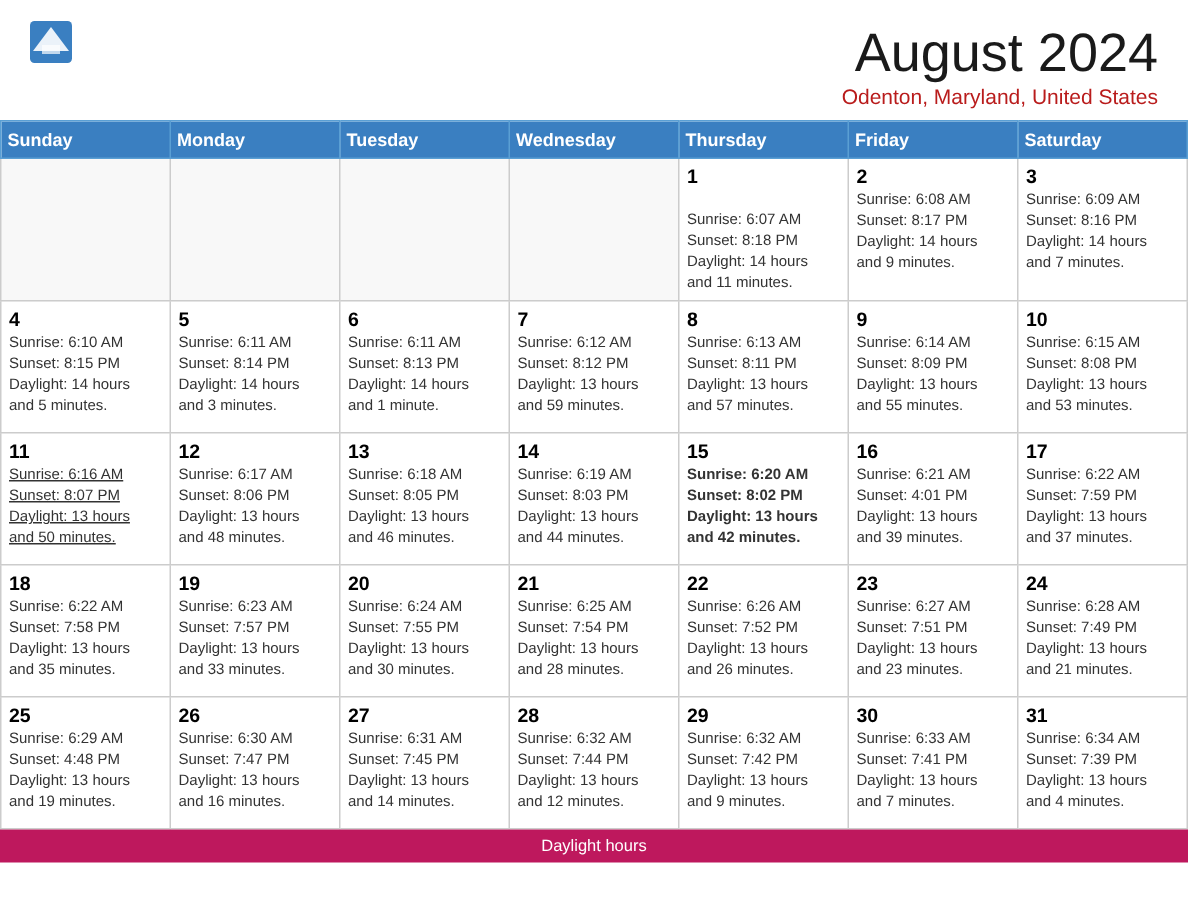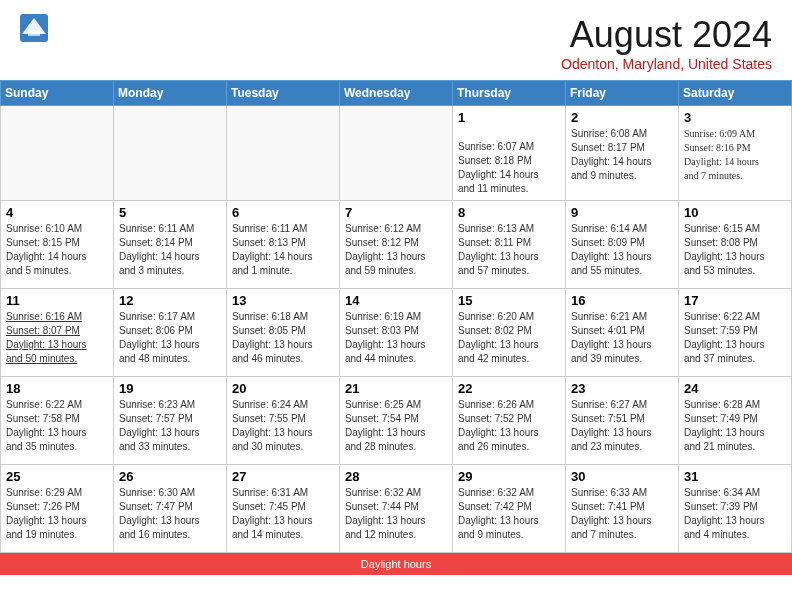--- a/index.html
+++ b/index.html
@@ -76,21 +76,21 @@
       font-size: 13px;
       font-weight: bold;
       margin-bottom: 2px;
     }
     .day-info {
       font-size: 10px;
       line-height: 1.4;
       color: #333;
     }
     .footer-bar {
-      background: #ef4444;
+      background: #be185d;
       height: 22px;
       display: flex;
       align-items: center;
       justify-content: center;
     }
     .footer-text {
       color: #fff;
       font-size: 11px;
     }
   </style>
@@ -138,21 +138,21 @@
         </td>
         <td>
           <div class="day-number">2</div>
           <div class="day-info" style="white-space: pre-line;">Sunrise: 6:08 AM
 Sunset: 8:17 PM
 Daylight: 14 hours
 and 9 minutes.</div>
         </td>
         <td>
           <div class="day-number">3</div>
-          <div class="day-info" style="white-space: pre-line; font-family: Liberation Serif, serif;">Sunrise: 6:09 AM
+          <div class="day-info" style="white-space: pre-line;">Sunrise: 6:09 AM
 Sunset: 8:16 PM
 Daylight: 14 hours
 and 7 minutes.</div>
         </td>
       </tr>
       <tr>
         <td>
           <div class="day-number">4</div>
           <div class="day-info" style="white-space: pre-line;">Sunrise: 6:10 AM
 Sunset: 8:15 PM
@@ -226,21 +226,21 @@
         </td>
         <td>
           <div class="day-number">14</div>
           <div class="day-info" style="white-space: pre-line;">Sunrise: 6:19 AM
 Sunset: 8:03 PM
 Daylight: 13 hours
 and 44 minutes.</div>
         </td>
         <td>
           <div class="day-number">15</div>
-          <div class="day-info" style="white-space: pre-line;">Sunrise: 6:20 AM
+          <div class="day-info" style="white-space: pre-line; font-weight: bold;">Sunrise: 6:20 AM
 Sunset: 8:02 PM
 Daylight: 13 hours
 and 42 minutes.</div>
         </td>
         <td>
           <div class="day-number">16</div>
           <div class="day-info" style="white-space: pre-line;">Sunrise: 6:21 AM
 Sunset: 4:01 PM
 Daylight: 13 hours
 and 39 minutes.</div>
@@ -301,21 +301,21 @@
           <div class="day-info" style="white-space: pre-line;">Sunrise: 6:28 AM
 Sunset: 7:49 PM
 Daylight: 13 hours
 and 21 minutes.</div>
         </td>
       </tr>
       <tr>
         <td>
           <div class="day-number">25</div>
           <div class="day-info" style="white-space: pre-line;">Sunrise: 6:29 AM
-Sunset: 7:26 PM
+Sunset: 4:48 PM
 Daylight: 13 hours
 and 19 minutes.</div>
         </td>
         <td>
           <div class="day-number">26</div>
           <div class="day-info" style="white-space: pre-line;">Sunrise: 6:30 AM
 Sunset: 7:47 PM
 Daylight: 13 hours
 and 16 minutes.</div>
         </td>

